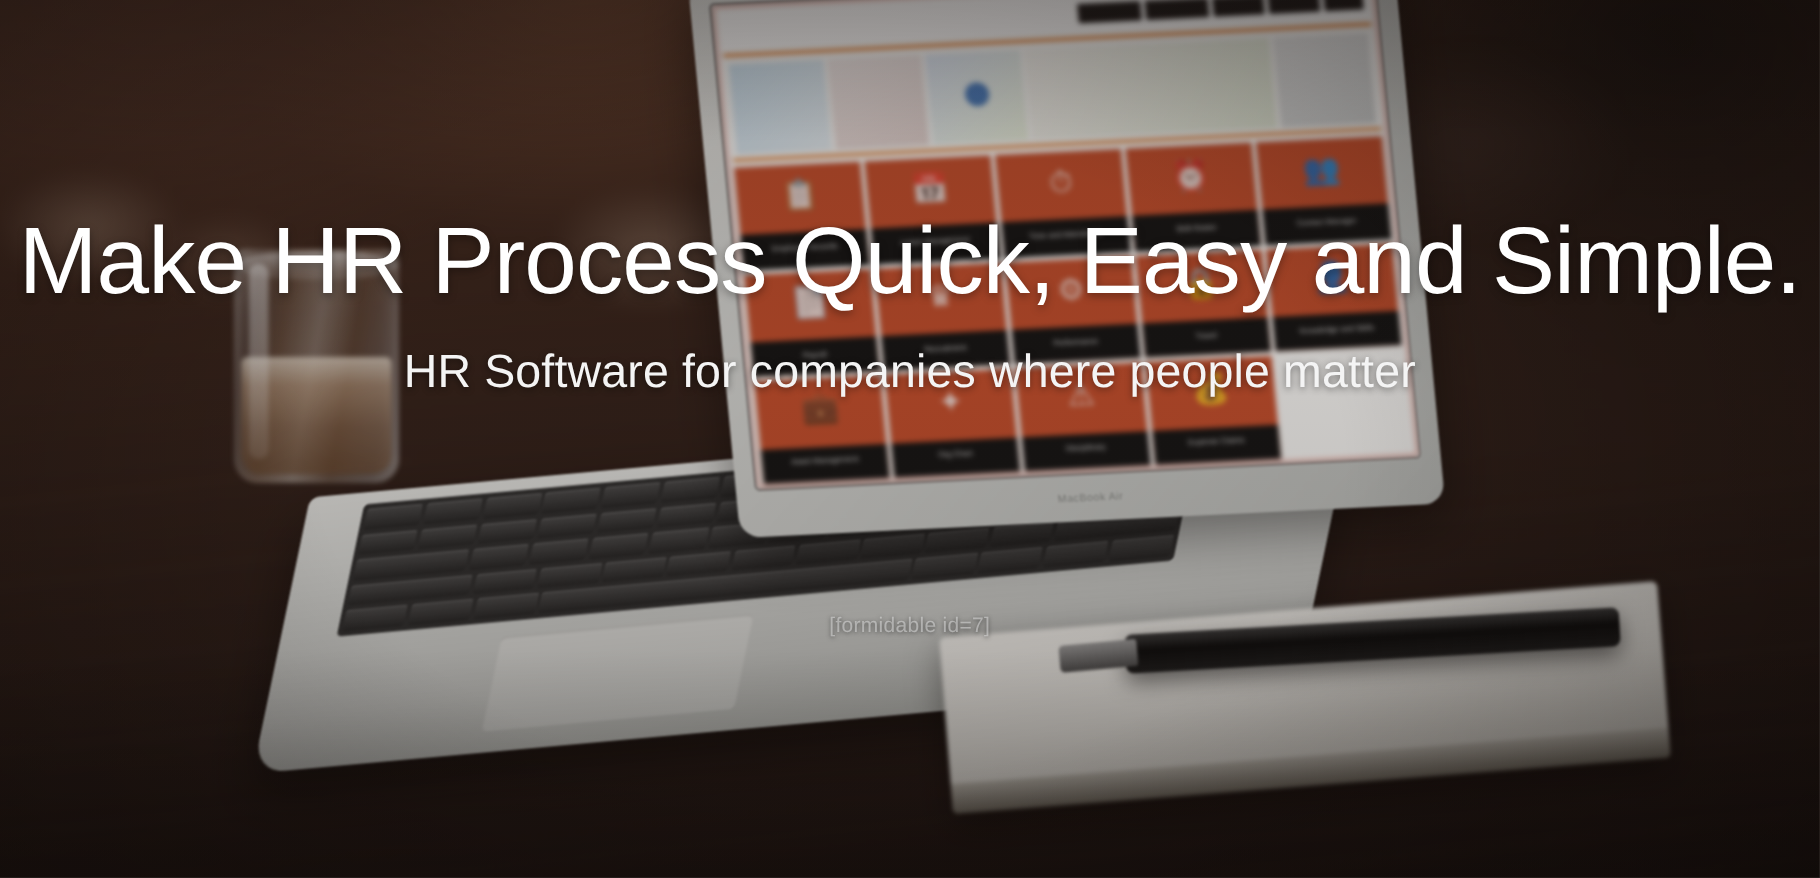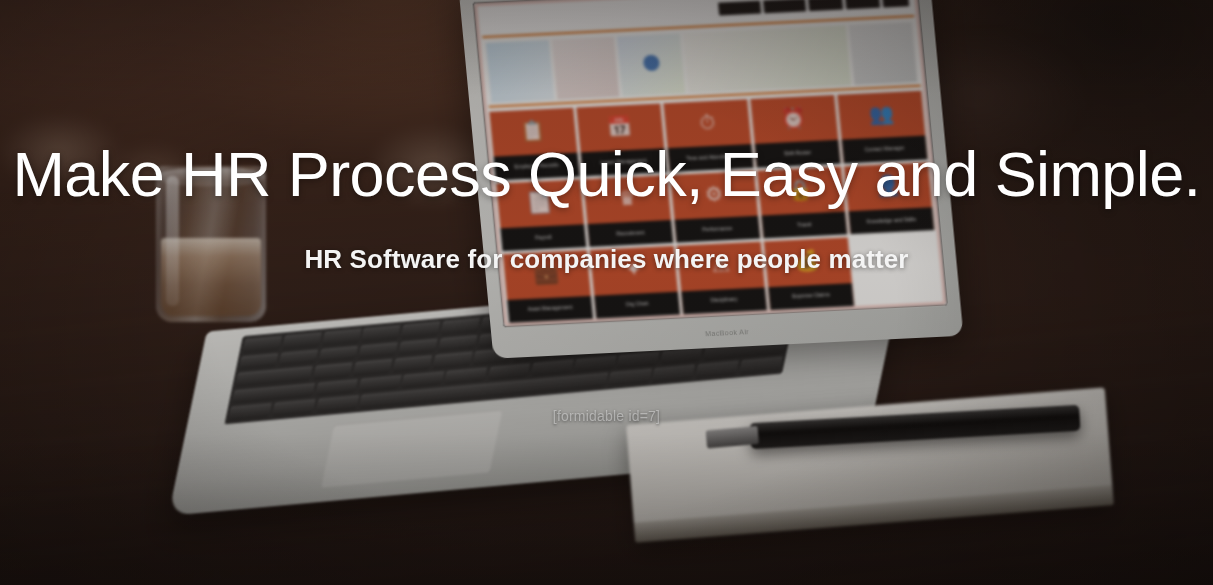--- a/index.html
+++ b/index.html
@@ -249,24 +249,24 @@
   .headline {
     color:#ffffff;
     font-size:63px;
     font-weight:400;
     line-height:1.02;
     letter-spacing:-.6px;
     text-shadow:0 2px 6px rgba(0,0,0,.35);
     white-space:nowrap;
   }
   .subhead {
-    margin-top:38px;
+    margin-top:23px;
     color:#f4f4f4;
-    font-size:26px;
-    font-weight:700;
+    font-size:31px;
+    font-weight:400;
     line-height:1.2;
     letter-spacing:.1px;
     text-shadow:0 1px 5px rgba(0,0,0,.45);
     white-space:nowrap;
   }
   .shortcode {
     position:absolute; left:0; right:0; top:408px;
     text-align:center;
     z-index:20;
     color:rgba(225,225,225,.52);

